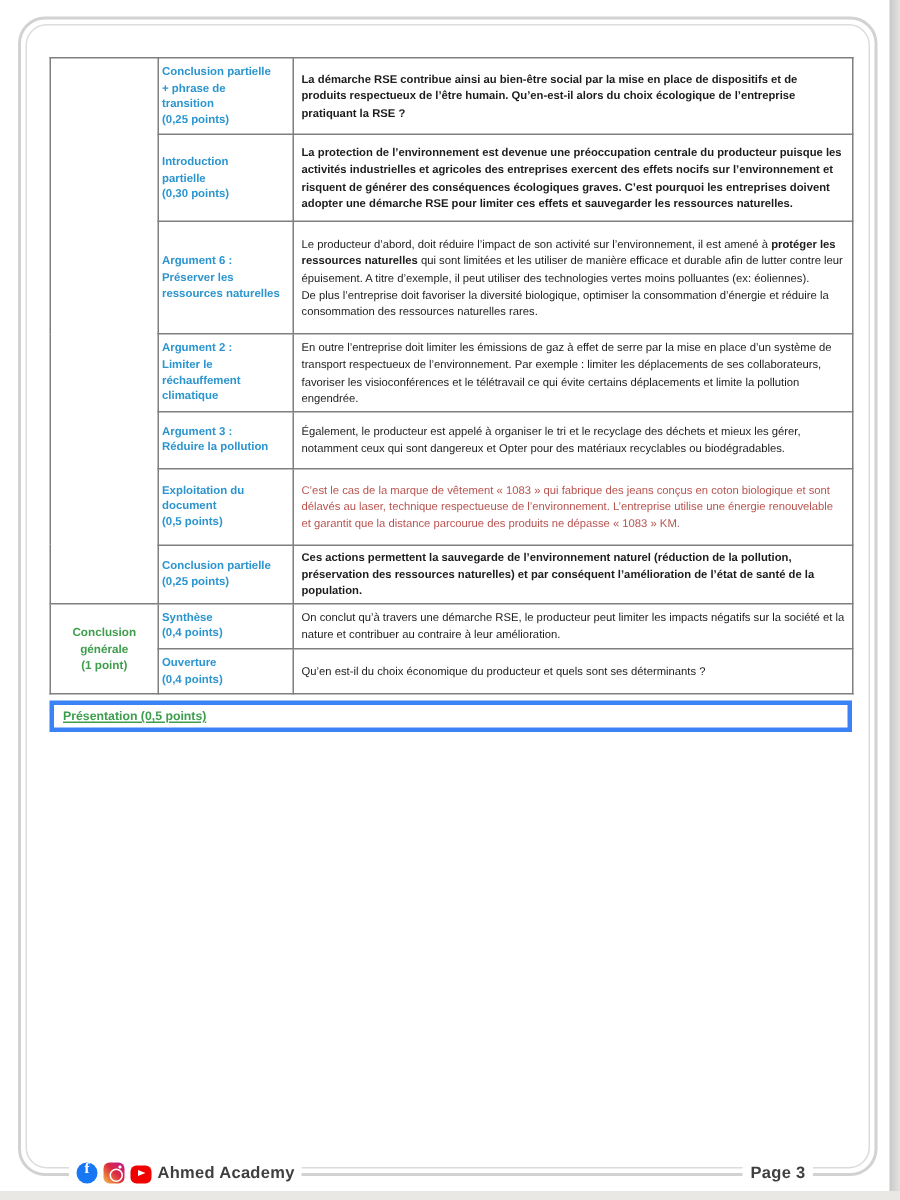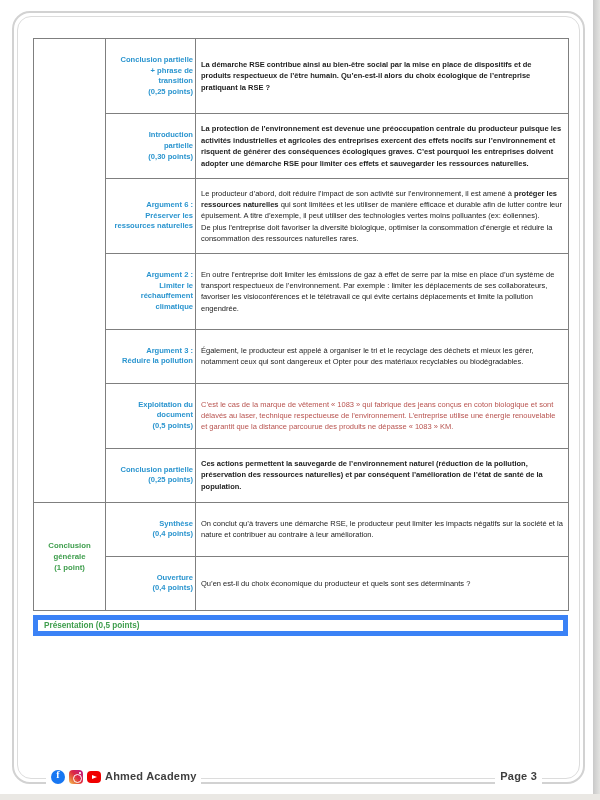--- a/index.html
+++ b/index.html
@@ -20,48 +20,48 @@
                  border:1.5px solid #dcdcdc; border-radius:14px; }
 
   
   .sheet { position:absolute; left:33px; top:38px; width:535px; }
   table.grid { border-collapse:collapse; table-layout:fixed; width:535px; }
   table.grid td { border:1px solid #7f7f7f; vertical-align:middle; overflow:hidden; }
   col.c-left  { width:72px; }
   col.c-label { width:90px; }
   col.c-body  { width:373px; }
   td.lbl {
-    color:#2b95cf; font-weight:bold; text-align:right;
-    font-size:7.6px; line-height:10.6px; white-space:pre-line; padding:16px 2px;
+    color:#2b95cf; font-weight:bold; text-align:left;
+    font-size:7.6px; line-height:10.6px; white-space:pre-line; padding:4px 2px;
   }
   td.body {
     font-size:7.5px; line-height:11.4px; color:#1c1c1c;
     vertical-align:top; padding:1px 5px 1px 5px; white-space:pre-line;
   }
   td.margin-cell { background:#ffffff; }
   td.green-cell {
     color:#3f9e4d; font-weight:bold; text-align:center;
     font-size:7.8px; line-height:11px; white-space:pre-line;
   }
   .seg { font-weight:normal; }
   .seg.b { font-weight:bold; }
   .seg.red { color:#b8534f; }
   .presentation {
-    margin-top:4px; width:535px; height:21px; border:5px solid #3b82f6;
+    margin-top:4px; width:535px; height:21px; border:3px solid #3b82f6;
     display:flex; align-items:center; padding-left:6px;
-    color:#3f9e4d; font-weight:bold; font-size:8.2px;
+    color:#3f9e4d; font-weight:bold; font-size:8.2px;text-decoration:underline;
   }
 
   
   .footer {
     position:absolute; left:12px; top:767px; height:30px; right:12px;
     display:flex; align-items:center; justify-content:space-between;
     padding:0 46px 0 34px; z-index:3;
   }
-  .fgroup { display:flex; gap:4px; background:#ffffff;
+  .fgroup { display:flex; align-items:center; gap:4px; background:#ffffff;
             padding:0 5px; height:24px; }
   .brand, .site, .pagenum {
     font-size:11px; font-weight:bold; color:#3f3f3f; letter-spacing:0.2px;
   }
   .sep { font-size:11px; font-weight:bold; color:#3f3f3f; margin:0 2px; }
   .slogan { font-size:11.5px; color:#8a949c; font-style:italic; }
   .icon { position:relative; display:inline-block; width:14px; height:14px; }
   .icon.fb { background:#1877f2; border-radius:50%; }
   .icon.fb::after {
     content:'f'; position:absolute; left:0; right:0; top:-1px; bottom:0;

